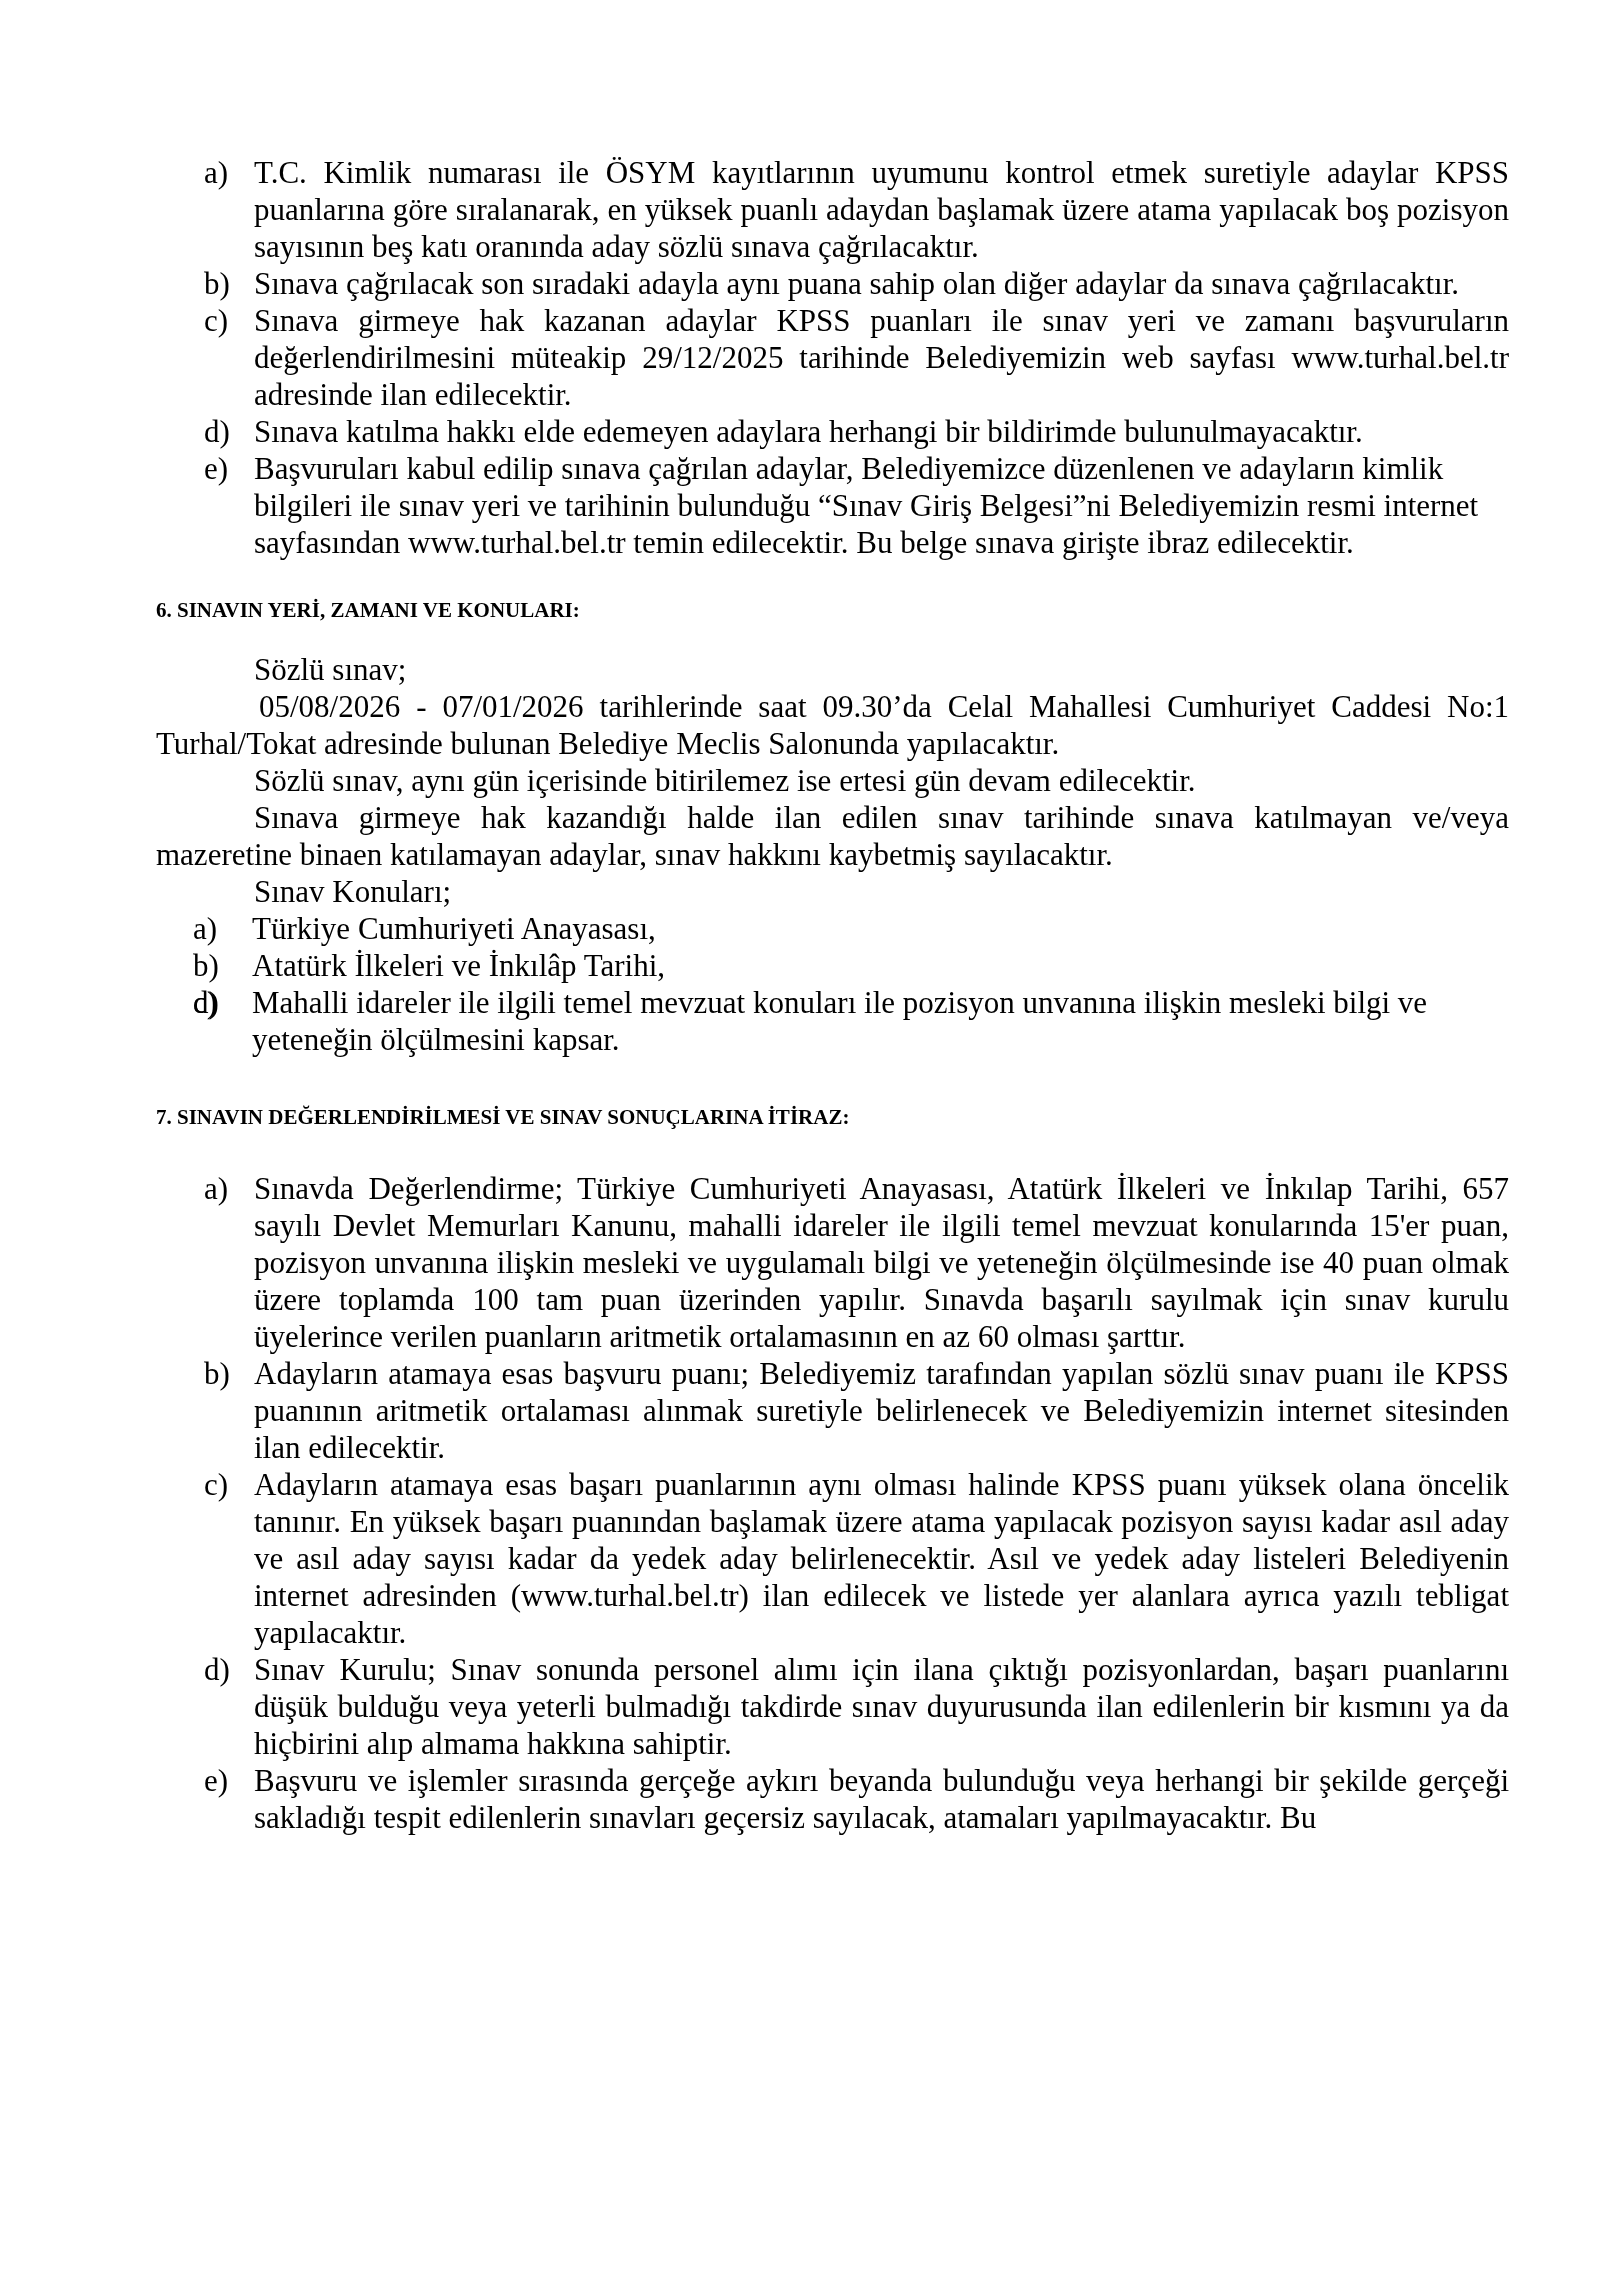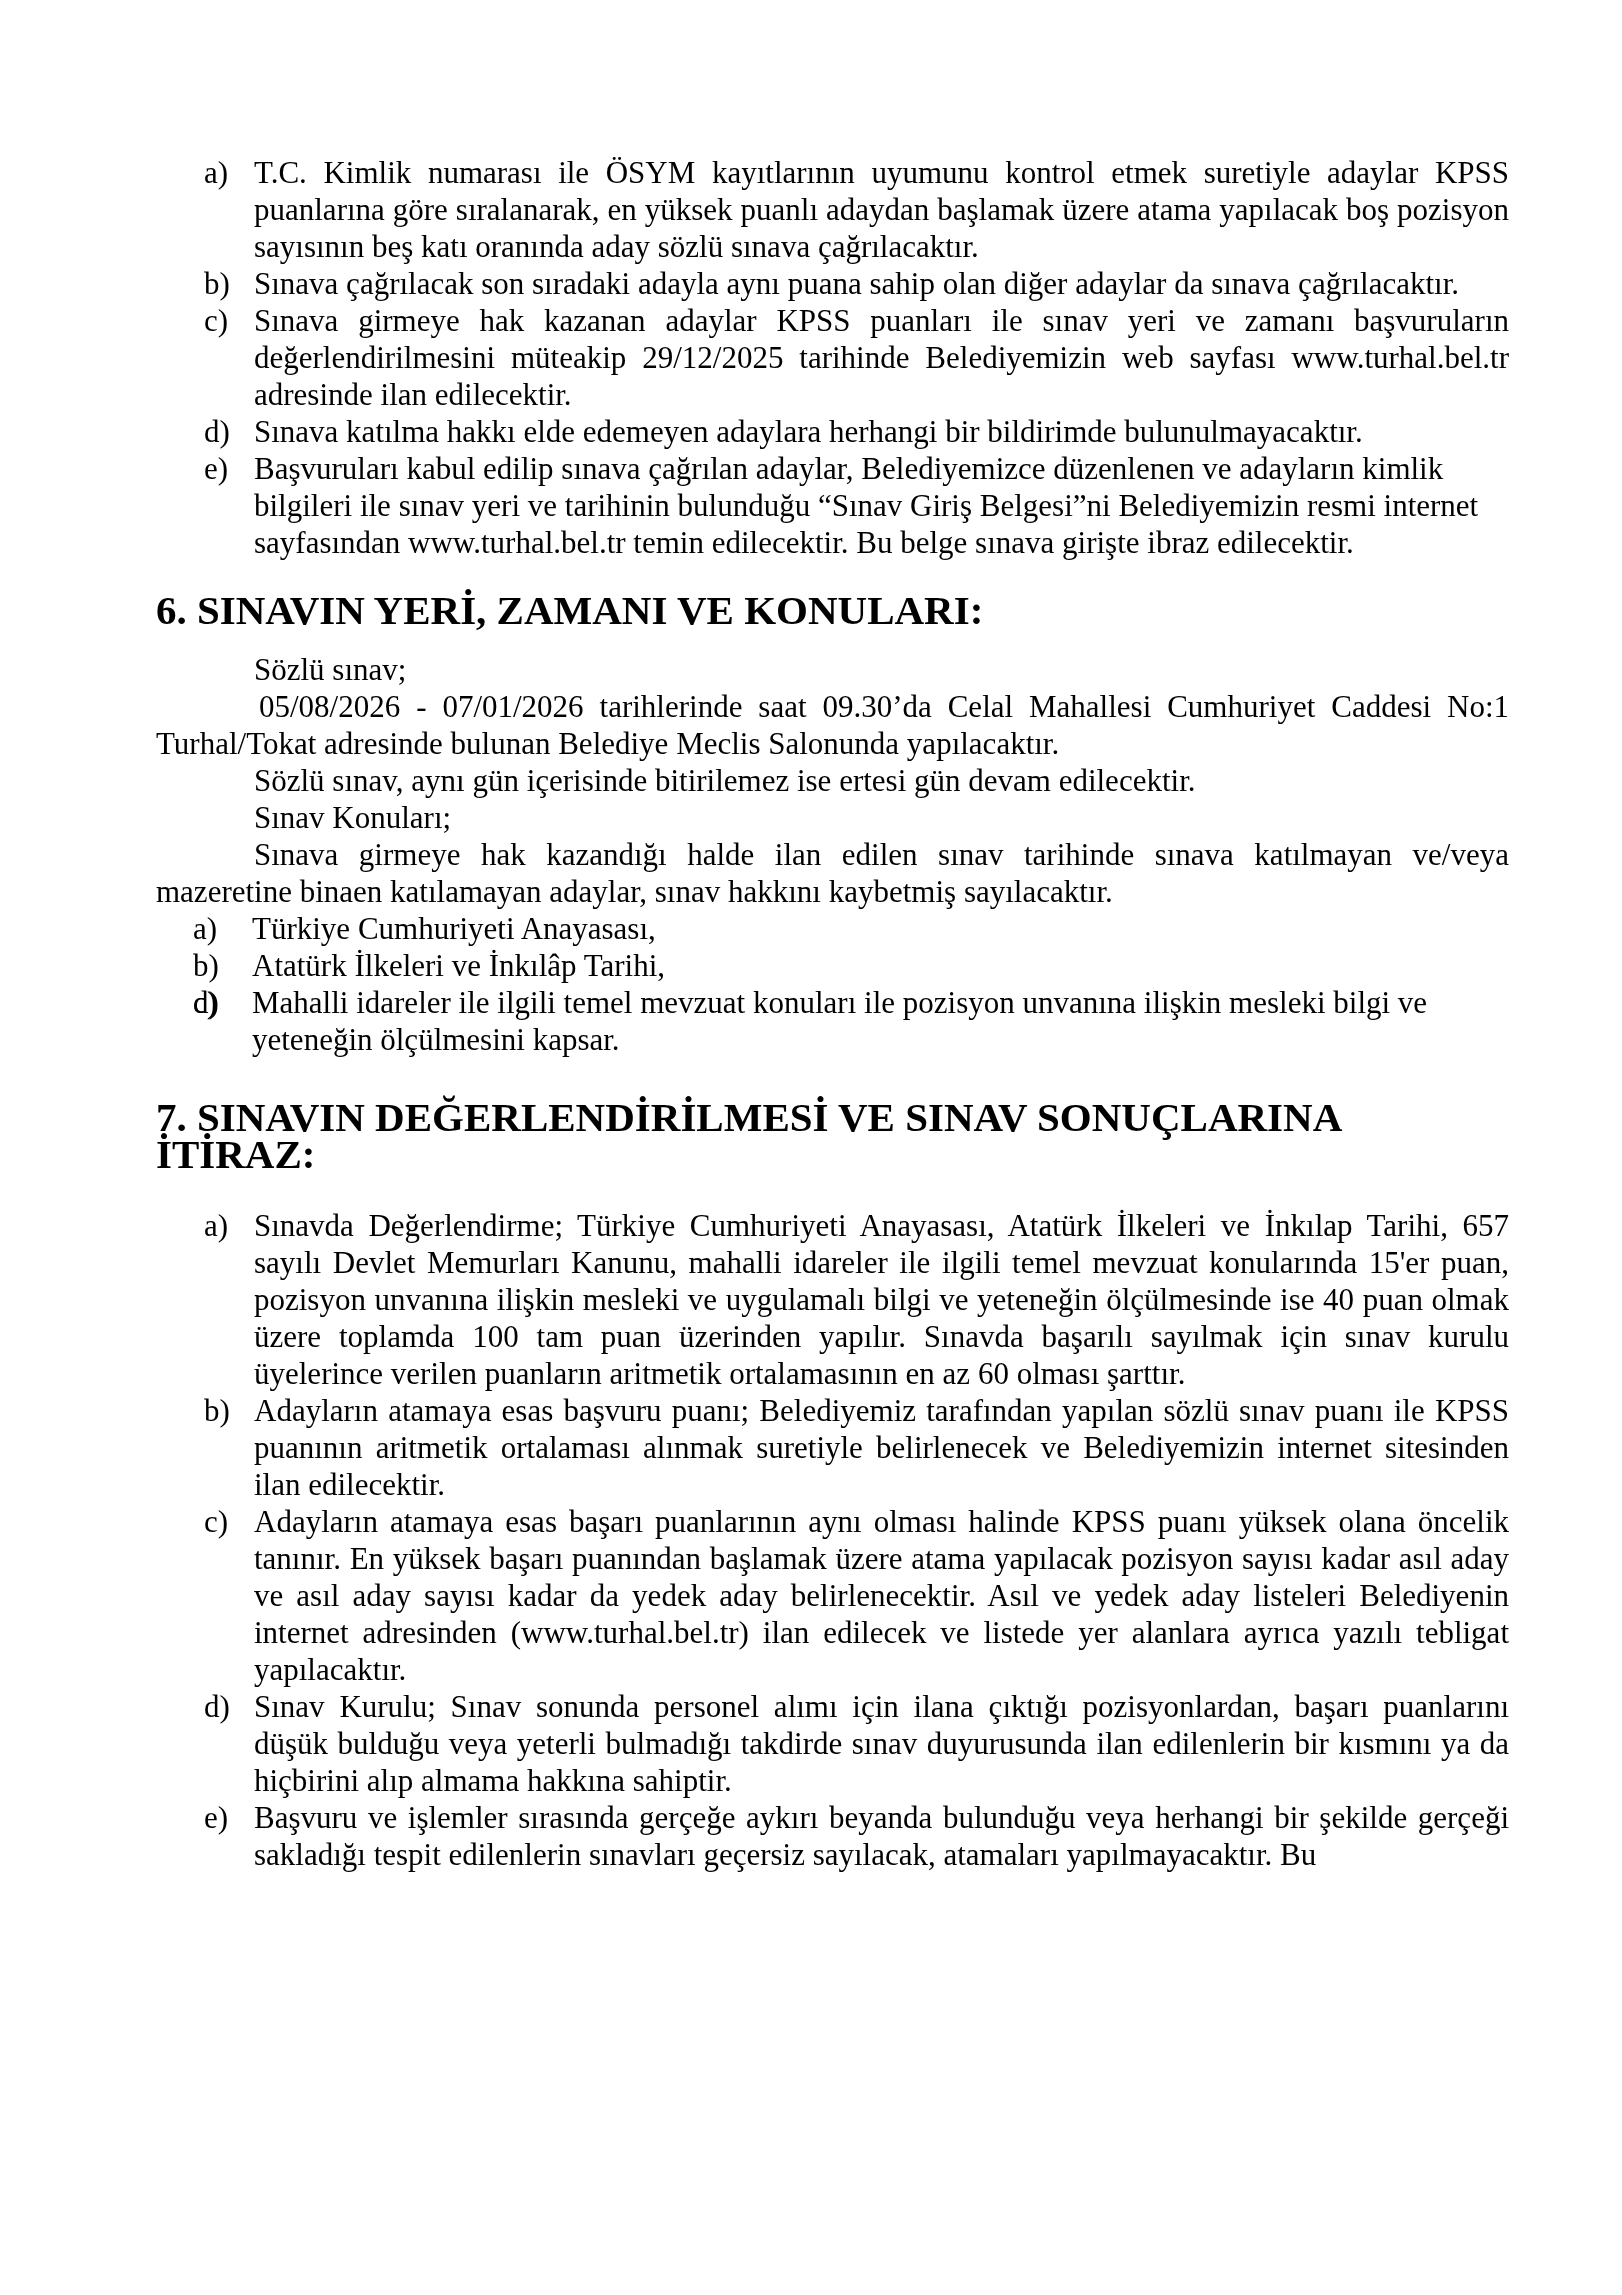--- a/index.html
+++ b/index.html
@@ -55,21 +55,21 @@
   ol.alpha-list.tight > li > .marker {
     left: 37px;            
   }
   li.no-justify {
     text-align: left !important;
   }
 
   
   .section-heading {
     font-weight: bold;
-    font-size: 41px;
+    font-size: 21px;
     line-height: 37px;
     margin: 0;
     text-align: left;
   }
   .h-gap-before { margin-top: 31px; }
   .h-gap-after  { margin-bottom: 22px; }
   .h7-gap-before { margin-top: 41px; }
   .h7-gap-after  { margin-bottom: 34px; }
 
   
@@ -109,22 +109,22 @@
         <span class="marker">e)</span>
         <span>Başvuruları kabul edilip sınava çağrılan adaylar, Belediyemizce düzenlenen ve adayların kimlik bilgileri ile sınav yeri ve tarihinin bulunduğu “Sınav Giriş Belgesi”ni Belediyemizin resmi internet sayfasından www.turhal.bel.tr temin edilecektir. Bu belge sınava girişte ibraz edilecektir.</span>
       </li>
     </ol>
 
     <h2 class="section-heading h-gap-before h-gap-after">6. SINAVIN YERİ, ZAMANI VE KONULARI:</h2>
 
     <p class="body flat indent">Sözlü sınav;</p>
     <p class="body indent-sm"> 05/08/2026 - 07/01/2026 tarihlerinde saat 09.30’da Celal Mahallesi Cumhuriyet Caddesi No:1 Turhal/Tokat adresinde bulunan Belediye Meclis Salonunda yapılacaktır.</p>
     <p class="body flat indent">Sözlü sınav, aynı gün içerisinde bitirilemez ise ertesi gün devam edilecektir.</p>
+    <p class="body indent">Sınava girmeye hak kazandığı halde ilan edilen sınav tarihinde sınava katılmayan ve/veya mazeretine binaen katılamayan adaylar, sınav hakkını kaybetmiş sayılacaktır.</p>
     <p class="body flat indent">Sınav Konuları;</p>
-    <p class="body indent">Sınava girmeye hak kazandığı halde ilan edilen sınav tarihinde sınava katılmayan ve/veya mazeretine binaen katılamayan adaylar, sınav hakkını kaybetmiş sayılacaktır.</p>
 
     <ol class="alpha-list tight">
       <li class="no-justify">
         <span class="marker">a)</span>
         <span>Türkiye Cumhuriyeti Anayasası,</span>
       </li>
       <li class="no-justify">
         <span class="marker">b)</span>
         <span>Atatürk İlkeleri ve İnkılâp Tarihi,</span>
       </li>

